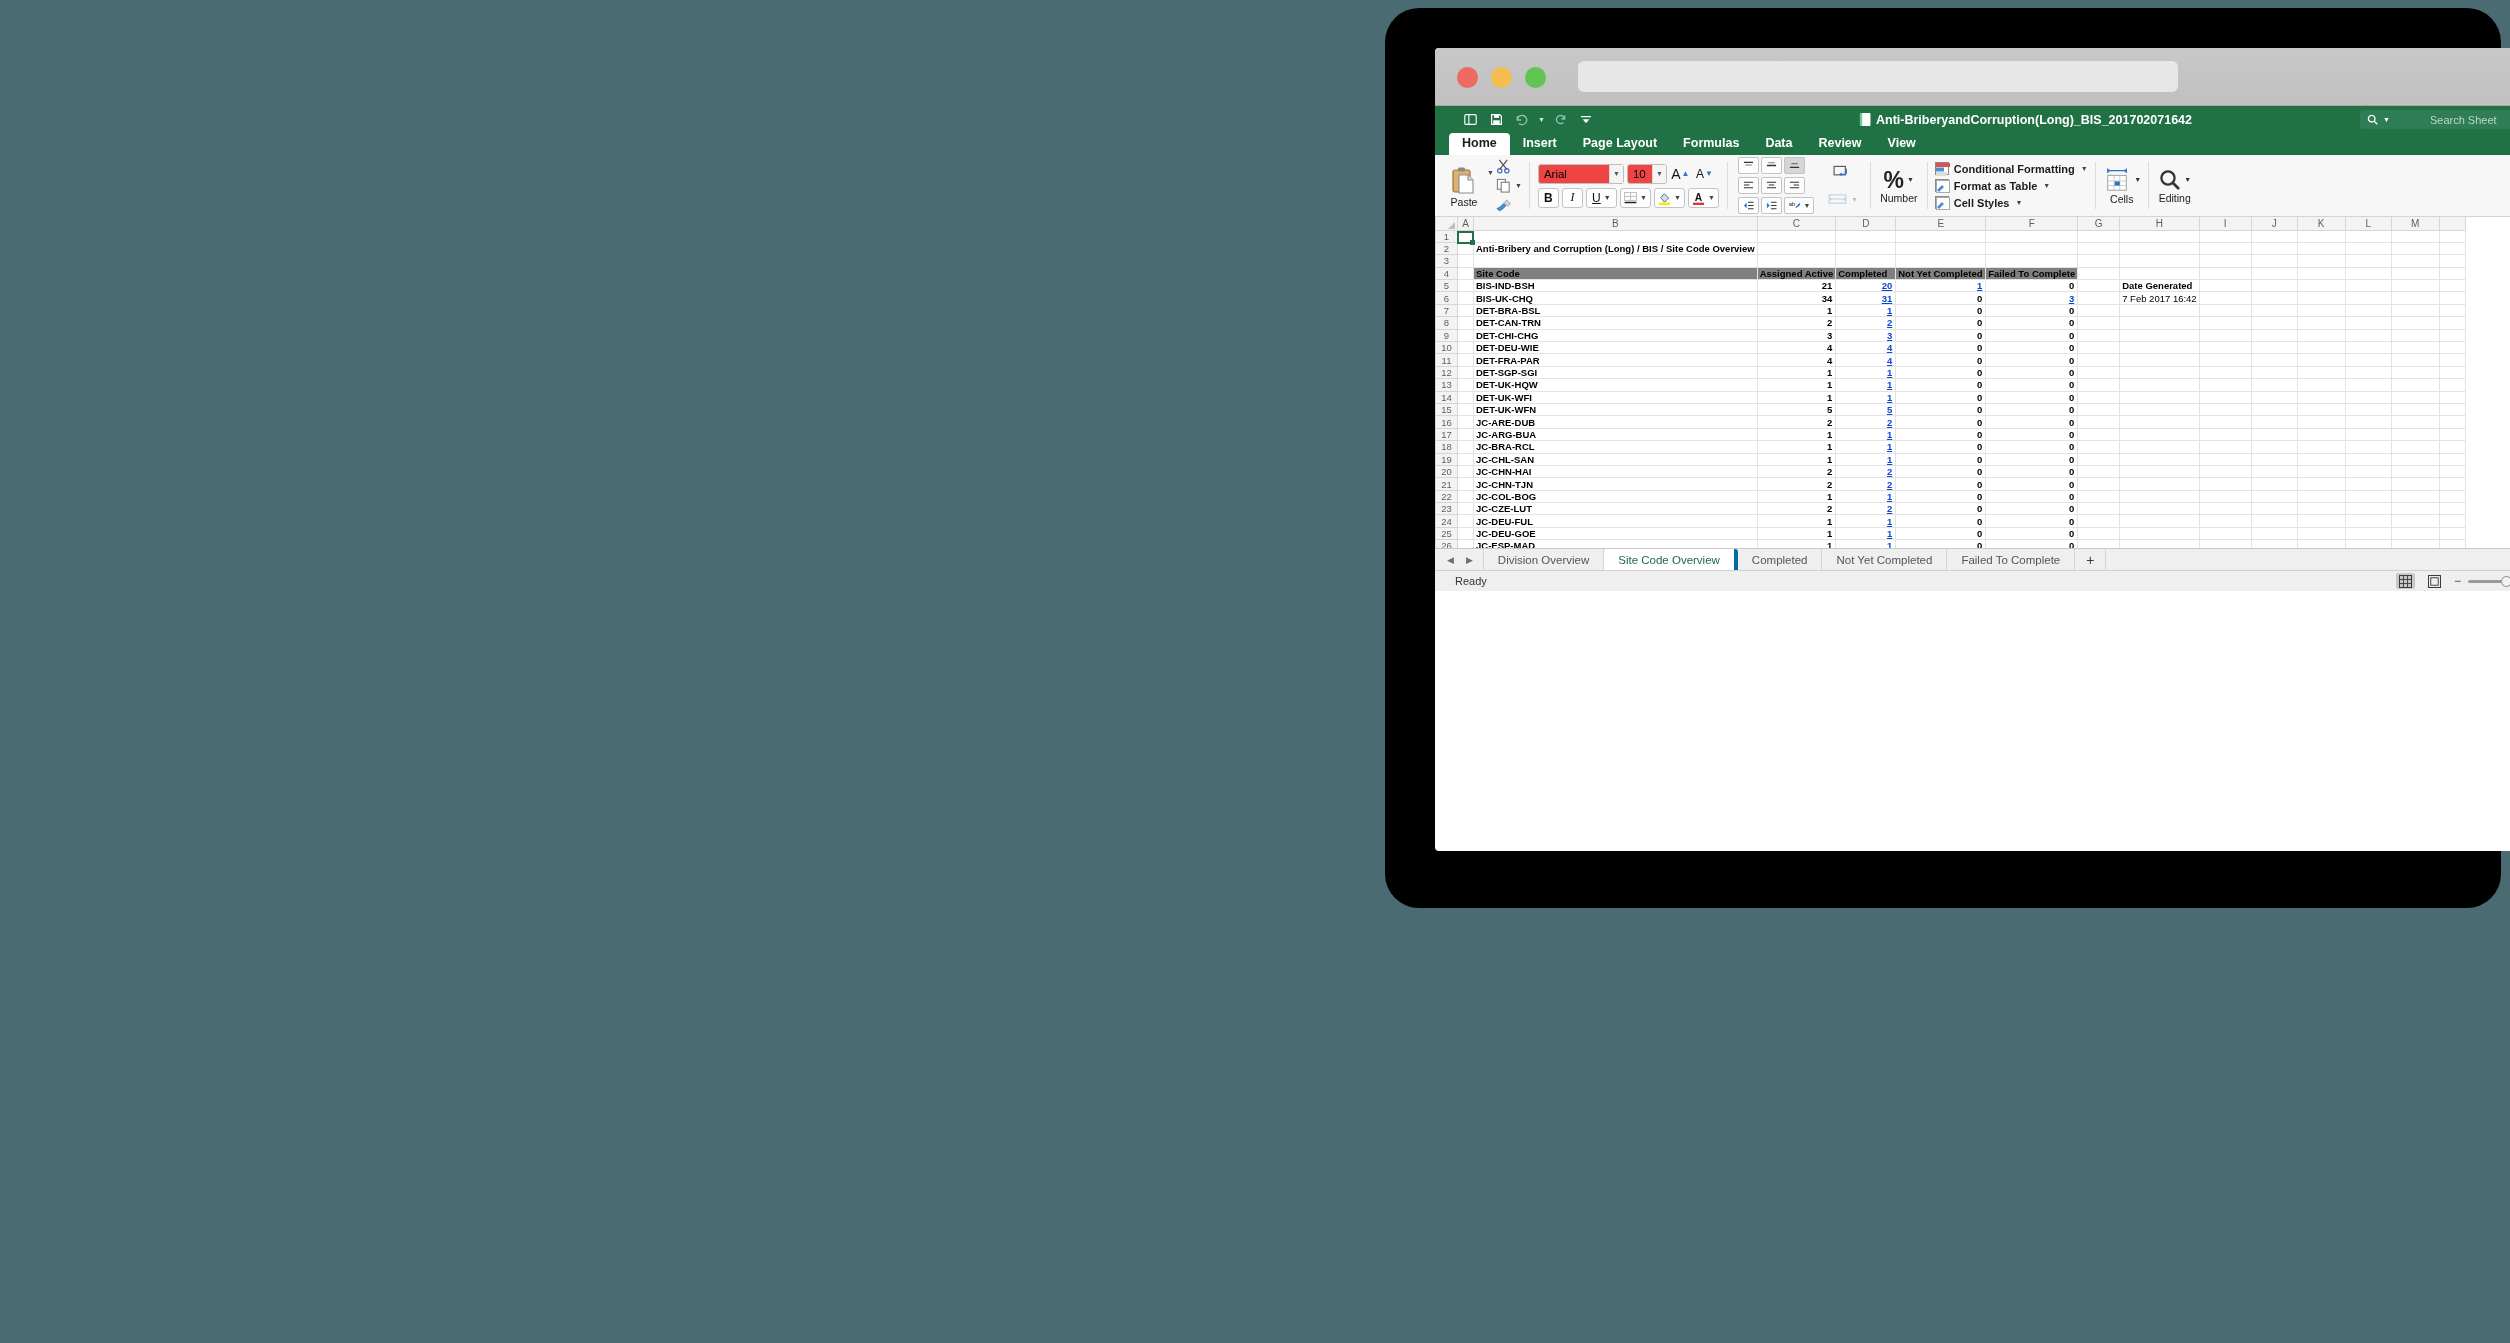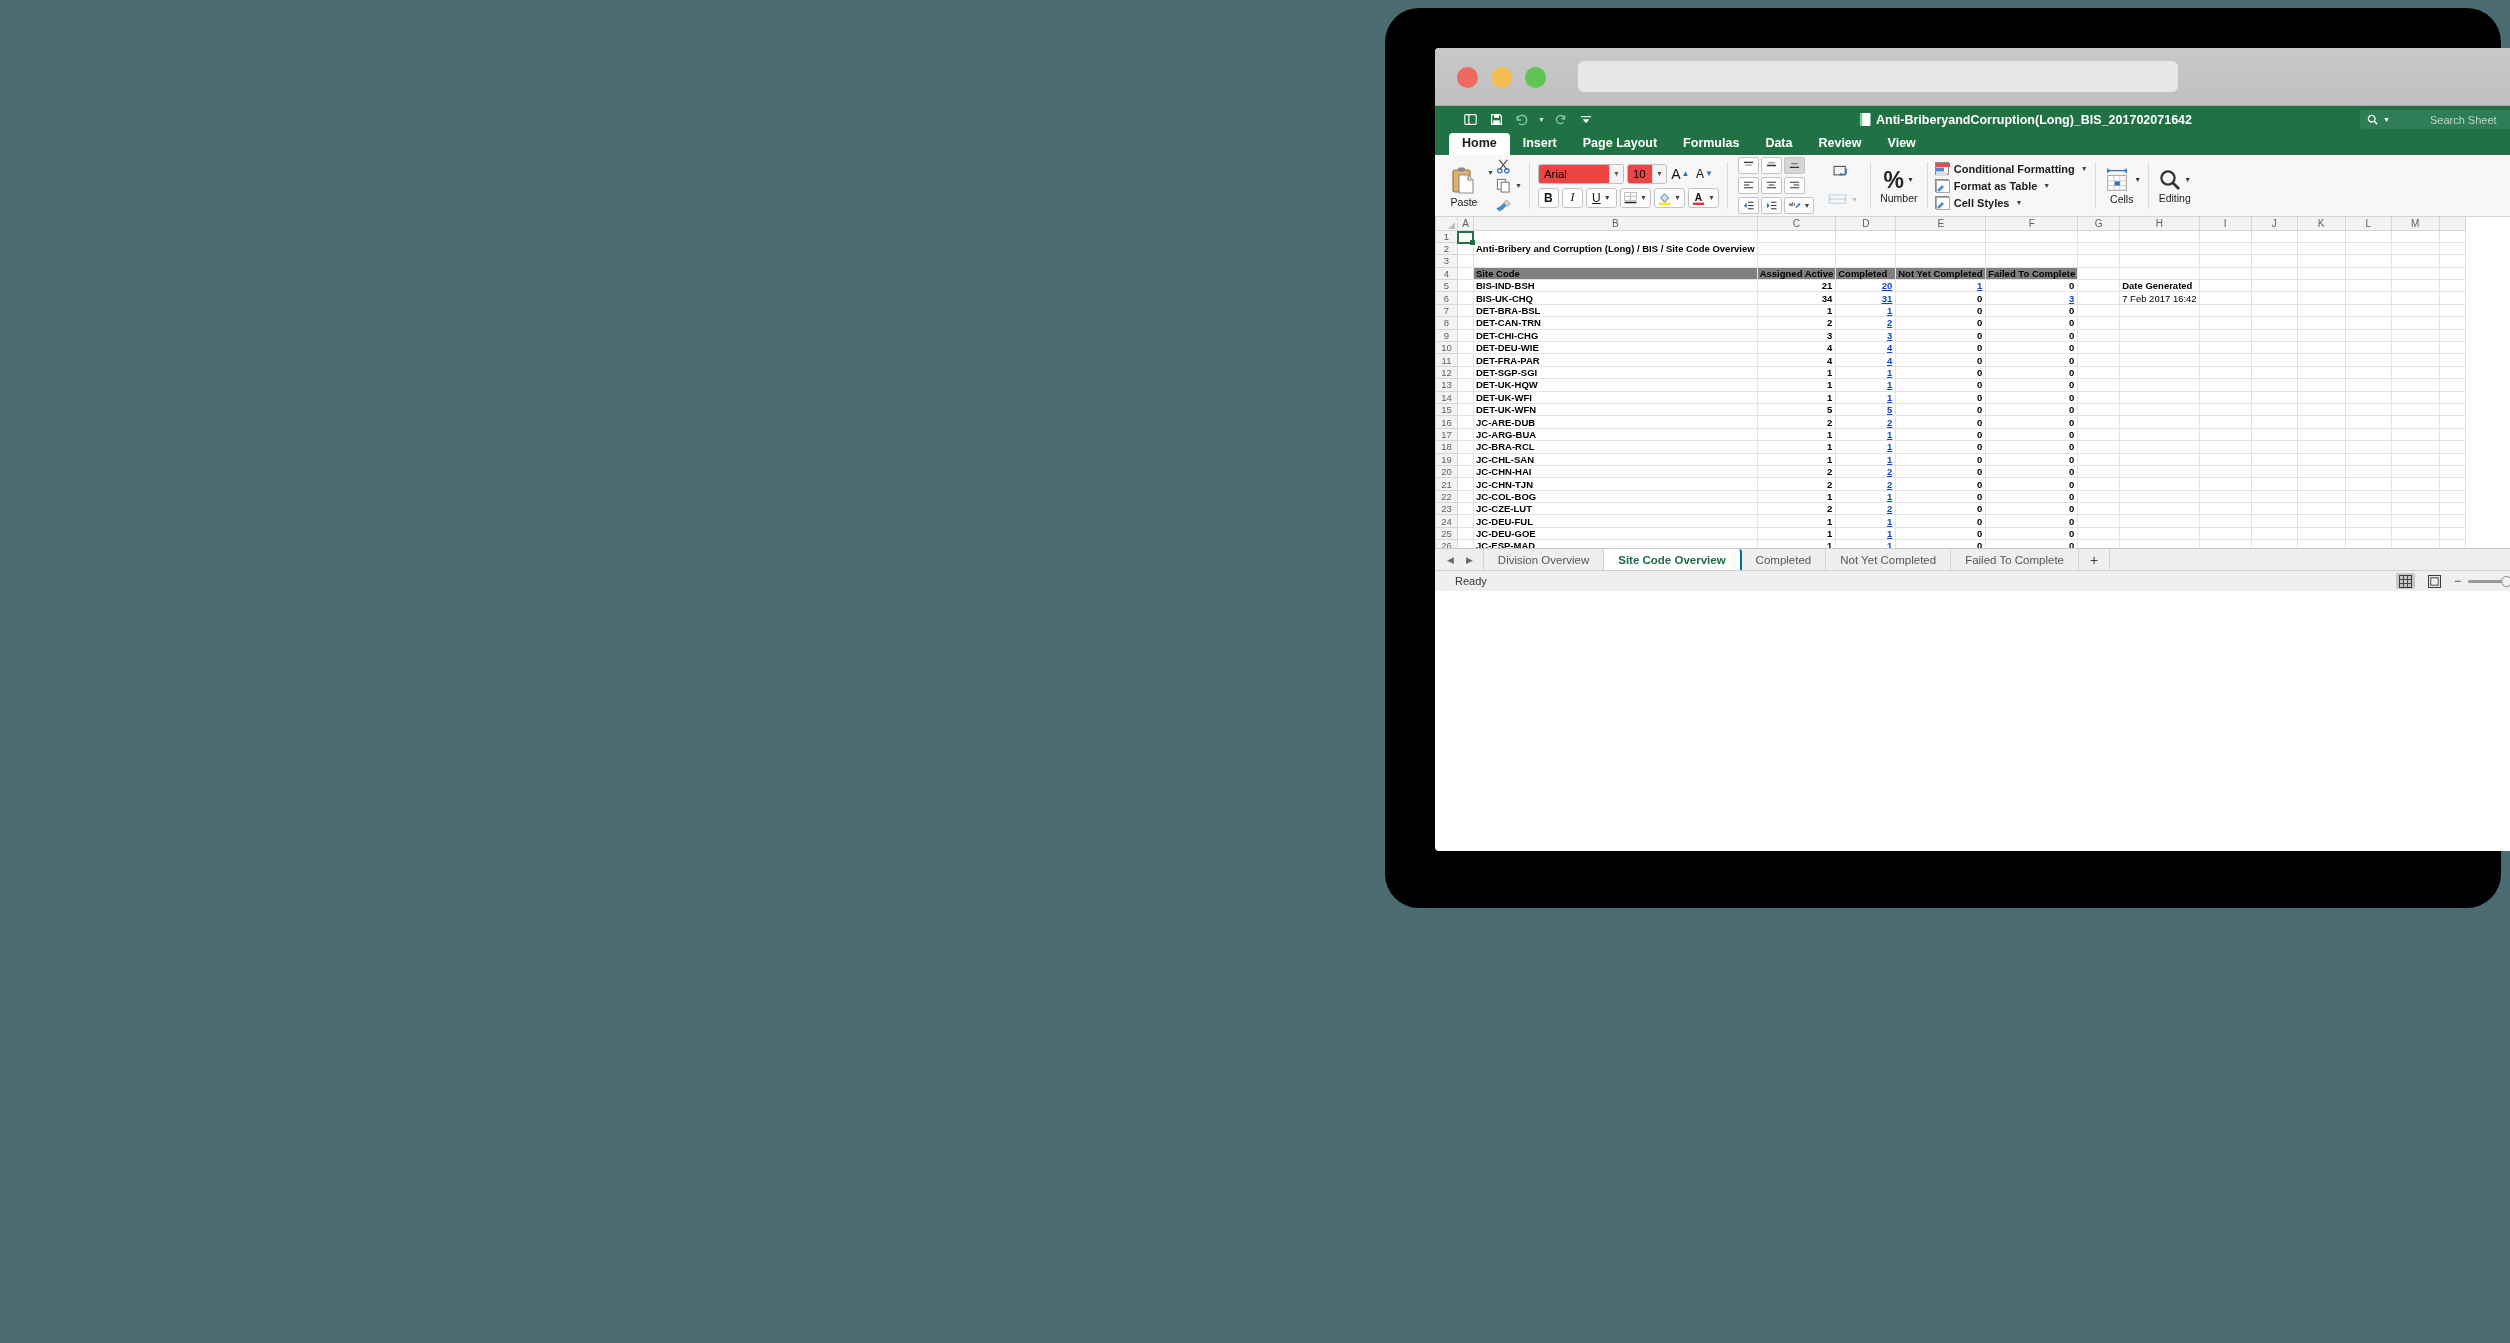--- a/index.html
+++ b/index.html
@@ -237,22 +237,22 @@
     height: 22px; background: #efefef; border-top: 1px solid #c9c9c9;
     display: flex; align-items: stretch; padding-left: 6px;
   }
   .navarrows { display: flex; align-items: center; gap: 12px; padding: 0 10px 0 6px; border-right: 1px solid #d4d4d4; }
   .navarrow { color: #6d6d6d; font-size: 9px; }
   .stab {
     display: flex; align-items: center; padding: 6px 14px;
     font-size: 11.5px; color: #555; border-right: 1px solid #d4d4d4;
   }
   .stab.active {
-    background: #fff; color: #1c6b45; font-weight: bold;
-    border-right: 2px solid #0369a1; border-radius: 3px 3px 0 0;
+    background: #fff; color: #1c6b45; font-weight: normal;
+    border-right: 4px solid #0369a1; border-radius: 3px 3px 0 0;
   }
   .stab.plus { color: #3c3c3c; font-size: 14px; padding: 0 11px; }
 
   
   .statusbar {
     height: 21px; background: #efefef; border-top: 1px solid #cfcfcf;
     display: flex; align-items: center; position: relative;
   }
   .ready { font-size: 11px; color: #333; margin-left: 20px; }
   .sb-right { position: absolute; right: 10px; display: flex; align-items: center; gap: 10px; }

